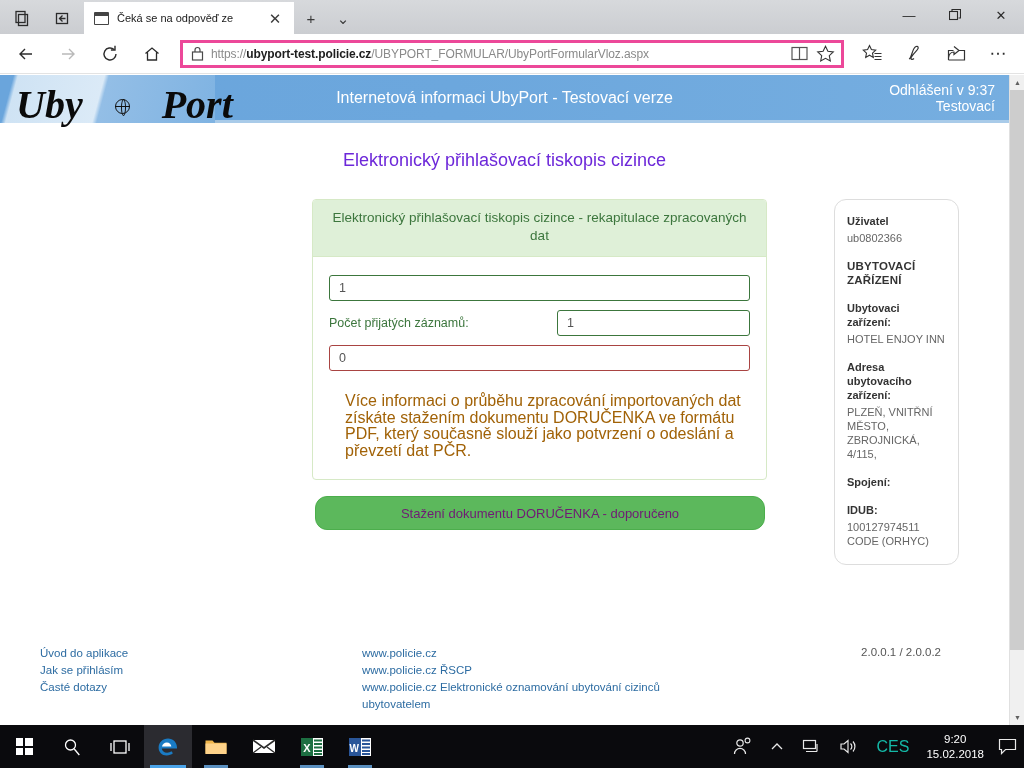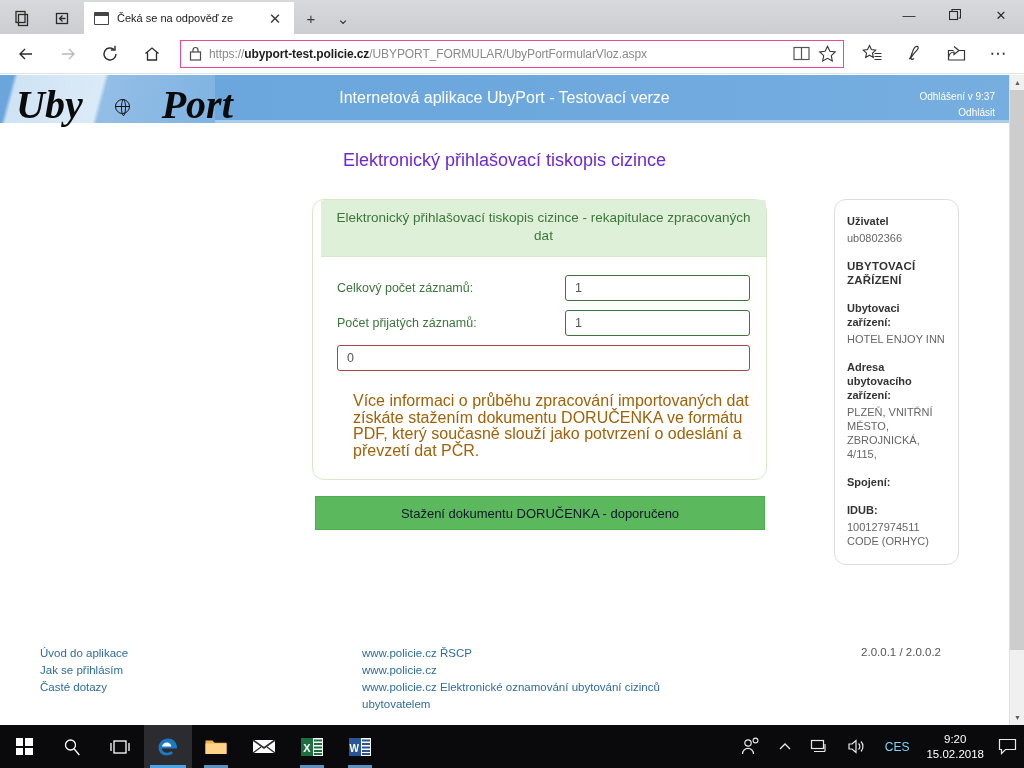--- a/index.html
+++ b/index.html
@@ -77,21 +77,21 @@
   }
   .nav-btn {
     width: 40px; height: 34px;
     display: flex; align-items: center; justify-content: center;
     color: #2b2b2b;
   }
   .nav-btn.disabled { color: #b9b9b9; }
   .urlbar {
     flex: 1 1 auto;
     height: 28px; margin: 0 6px;
-    border: 1px solid #ec4899;
+    border: 3px solid #ec4899;
     background: #fff;
     display: flex; align-items: center;
     padding: 0 6px 0 8px;
     gap: 7px;
   }
   .lock-icon { flex: 0 0 auto; }
   .url-text {
     flex: 1 1 auto;
     font-size: 12px;
     color: #8a8a8a;
@@ -141,44 +141,43 @@
   }
   .globe::after {
     content:''; position:absolute; left: -1px; top: 5.5px;
     width: 15px; height: 0; border-top: 1.1px solid #111;
   }
   .app-title {
     position: absolute; left: 0; right: 0; top: 14px;
     text-align: center; font-size: 16px; color: #ffffff;
   }
   .header-right {
-    position: absolute; right: 14px; top: 14px;
-    text-align: right; color: #ffffff; font-size: 10px; line-height: 16px;
+    position: absolute; right: 14px; top: 7px;
+    text-align: right; color: #ffffff; font-size: 14px; line-height: 16px;
   }
 
   .page-title {
     text-align: center;
     font-size: 18px; color: #6d28d9;
     margin-top: 27px;
   }
 
   .content-row {
     position: relative;
     margin-top: 28px;
     height: 420px;
   }
 
   .panel {
     position: absolute;
     left: 312px; top: 0;
     width: 455px;
     border: 1px solid #d6e9c6;
-    border-radius: 12px;
+    border-radius: 4px;
     background: #fff;
-    padding-left: 8px;
   }
   .panel-head {
     background: #dff0d8;
     color: #3c763d;
     font-size: 13.5px;
     text-align: center;
     padding: 9px 14px 11px;
     line-height: 18px;
     border-bottom: 1px solid #d6e9c6;
     border-radius: 3px 3px 0 0;
@@ -216,22 +215,22 @@
     color: #a16207;
     margin-left: 16px;
   }
 
   .big-btn {
     position: absolute;
     left: 315px; top: 297px;
     width: 450px; height: 34px;
     background: #5cb85c;
     border: 1px solid #4cae4c;
-    border-radius: 0;
-    color: #0f172a; font-size: 13px;
+    border-radius: 12px;
+    color: #701a75; font-size: 13px;
     display: flex; align-items: center; justify-content: center;
     cursor: pointer;
   }
 
   .sidebar {
     position: absolute;
     left: 834px; top: 0;
     width: 125px;
     min-height: 345px;
     border: 1px solid #ddd;
@@ -313,21 +312,21 @@
   .win-logo i { background: #fff; display: block; }
   .tb-right {
     margin-left: auto;
     display: flex; align-items: center;
     height: 43px; color: #fff;
     padding-right: 2px; gap: 0;
   }
   .tbr-item {
     display: flex; align-items: center; justify-content: center;
     height: 43px; padding: 0 9px;
-    color: #7dd3fc; font-size: 12px;
+    color: #14b8a6; font-size: 16px;
   }
   .clock {
     display: flex; flex-direction: column;
     align-items: center; justify-content: center;
     height: 43px; padding: 0 8px;
     font-size: 11.5px; line-height: 15px; color: #fff;
   }
   .notif {
     width: 30px; height: 43px;
     display: flex; align-items: center; justify-content: center;
@@ -446,37 +445,36 @@
     <div class="page">
       <div class="page-inner">
 
         <div class="app-header">
           <div class="logo-band"></div>
           <div class="logo">
             <span>Uby</span>
             <span class="globe"></span>
             <span>Port</span>
           </div>
-          <div class="app-title">Internetová aplikace UbyPort - Testovací verze</div>
+          <div class="app-title">Internetová informaci UbyPort - Testovací verze</div>
           <div class="header-right">
             <div>Odhlášení v 9:37</div>
-            <div>Odhlásit</div>
+            <div>Testovací</div>
           </div>
         </div>
 
         <div class="page-title">Elektronický přihlašovací tiskopis cizince</div>
 
         <div class="content-row">
 
           <div class="panel">
             <div class="panel-head">Elektronický přihlašovací tiskopis cizince - rekapitulace zpracovaných dat</div>
             <div class="panel-body">
 
               <div class="form-row">
-                <label class="form-label">Celkový počet záznamů:</label>
                 <input class="form-input" type="text" readonly="" value="1" style="">
               </div>
 
               <div class="form-row">
                 <label class="form-label">Počet přijatých záznamů:</label>
                 <input class="form-input" type="text" readonly="" value="1" style="">
               </div>
 
               <div class="form-row">
                 <input class="form-input danger" type="text" readonly="" value="0" style="">
@@ -510,22 +508,22 @@
         </div>
 
         <div class="footer">
           <div class="footer-cols">
             <div class="fcol-1">
               <a class="flink" href="#">Úvod do aplikace</a>
               <a class="flink" href="#">Jak se přihlásím</a>
               <a class="flink" href="#">Časté dotazy</a>
             </div>
             <div class="fcol-2">
+              <a class="flink" href="#">www.policie.cz</a>
               <a class="flink" href="#">www.policie.cz ŘSCP</a>
-              <a class="flink" href="#">www.policie.cz</a>
               <a class="flink" href="#">www.policie.cz Elektronické oznamování ubytování cizinců ubytovatelem</a>
             </div>
             <div class="fcol-3">2.0.0.1 / 2.0.0.2</div>
           </div>
         </div>
 
       </div>
     </div>
 
     <div class="scroll">

